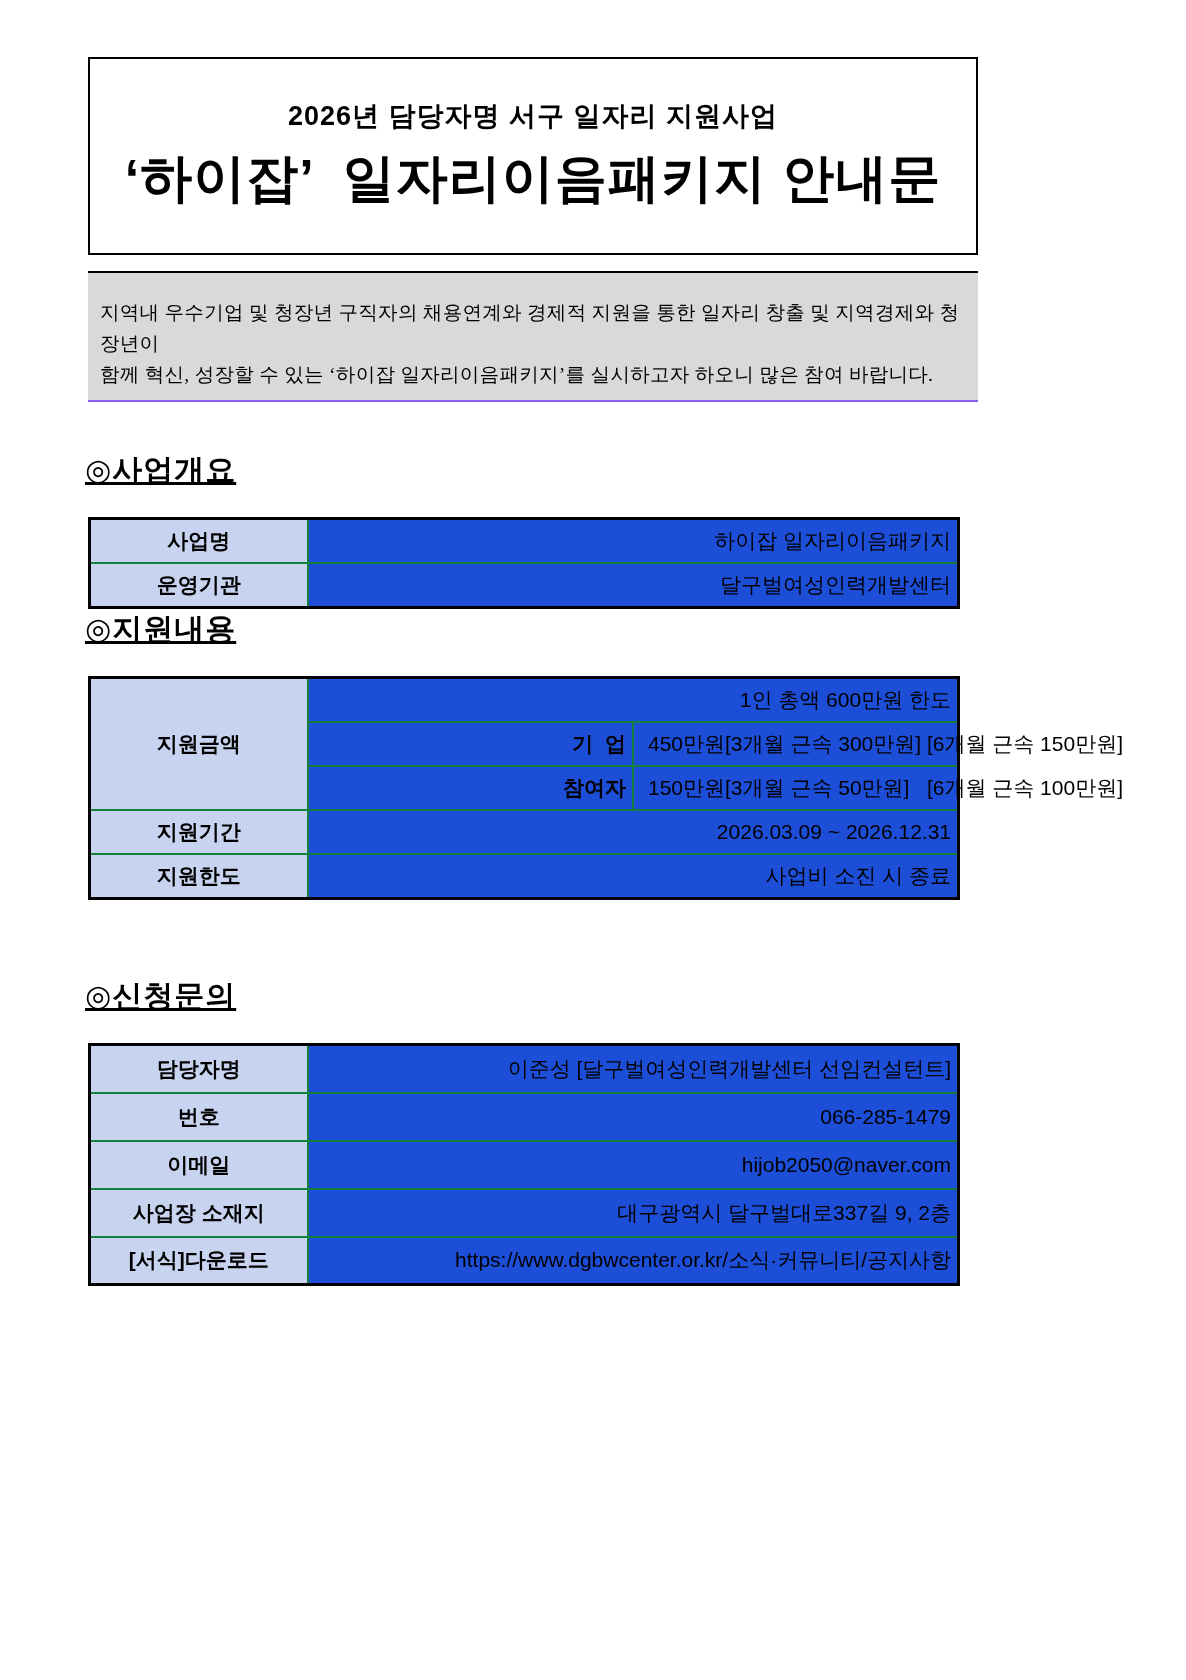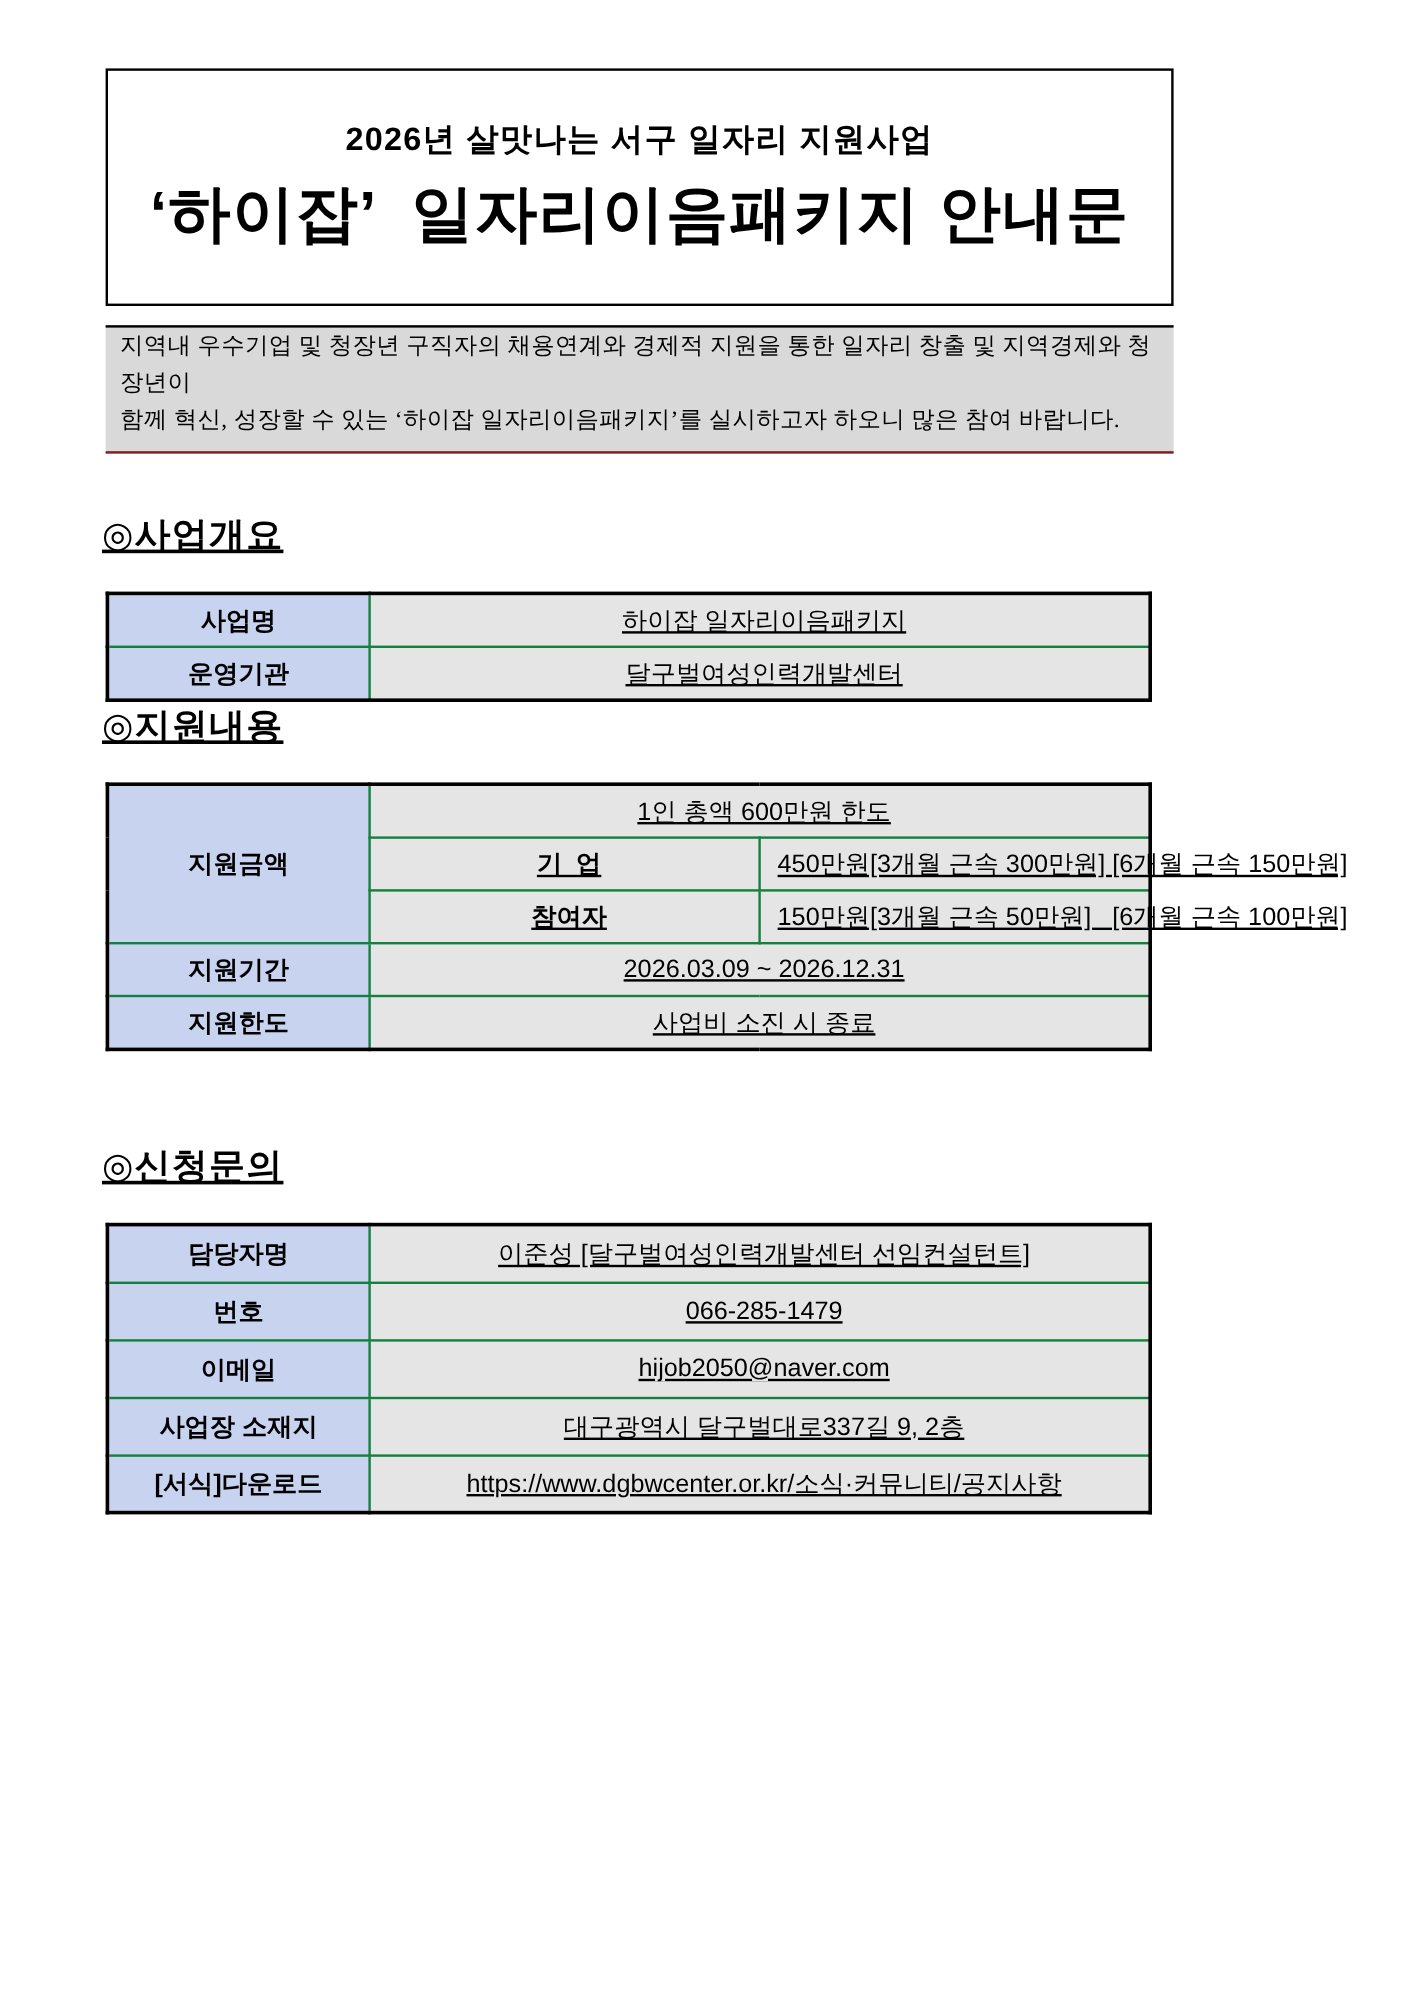--- a/index.html
+++ b/index.html
@@ -41,22 +41,22 @@
     letter-spacing: 1px;
     white-space: pre;
   }
 
   
   .intro-box {
     margin: 16px 0 0 88px;
     width: 890px;
     background: var(--intro-bg, #d9d9d9);
     border-top: 2px solid #000;
-    border-bottom: 2px solid #7f1d1d;
-    padding: 0 12px 10px 12px;
+    border-bottom: 2px solid #8b5cf6;
+    padding: 24px 12px 10px 12px;
     font-family: "Liberation Serif", "DejaVu Serif", serif;
     font-size: 19.5px;
     line-height: 31px;
     letter-spacing: 0.3px;
   }
 
   
   .section-heading {
     margin-left: 85px;
     font-size: 30px;
@@ -83,43 +83,42 @@
     vertical-align: middle;
   }
   table.doc-table th {
     width: 218px;
     background: var(--header-cell-bg, #c8d3f0);
     font-weight: 700;
     text-align: center;
     padding: 7px 6px;
   }
   table.doc-table td {
-    background: #e5e5e5;
-    text-align: center;
+    background: #1d4ed8;
+    text-align: right;
     padding: 7px 6px 7px 14px;
     white-space: pre;
-    text-decoration: underline;
   }
   .t-overview td, .t-overview th { height: 38px; }
   .t-support td, .t-support th { height: 40px; }
   .t-contact td, .t-contact th { height: 48px; }
   td.sub-label {
     width: 112px;
     font-weight: 700;
     text-align: center;
     padding: 7px 4px;
   }
 </style>
 </head>
 <body>
 
 <div class="page">
 
   <div class="title-box">
-    <div class="title-sub">2026년 살맛나는 서구 일자리 지원사업</div>
+    <div class="title-sub">2026년 담당자명 서구 일자리 지원사업</div>
     <div class="title-main">‘하이잡’  일자리이음패키지 안내문</div>
   </div>
 
   <div class="intro-box">
     <div>지역내 우수기업 및 청장년 구직자의 채용연계와 경제적 지원을 통한 일자리 창출 및 지역경제와 청장년이</div>
     <div>함께 혁신, 성장할 수 있는 ‘하이잡 일자리이음패키지’를 실시하고자 하오니 많은 참여 바랍니다.</div>
   </div>
 
   <div class="section-heading h-overview">◎사업개요</div>
   <table class="doc-table t-overview">

